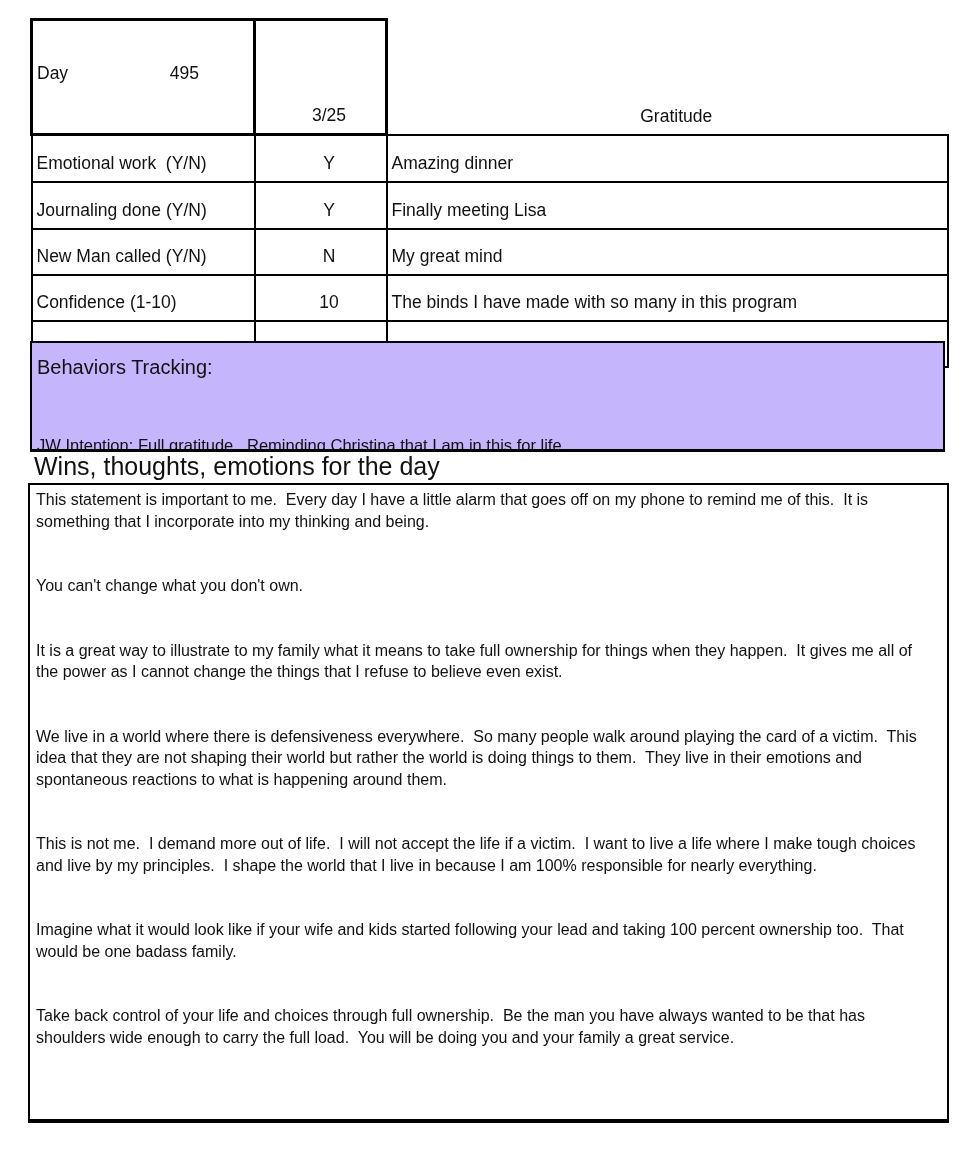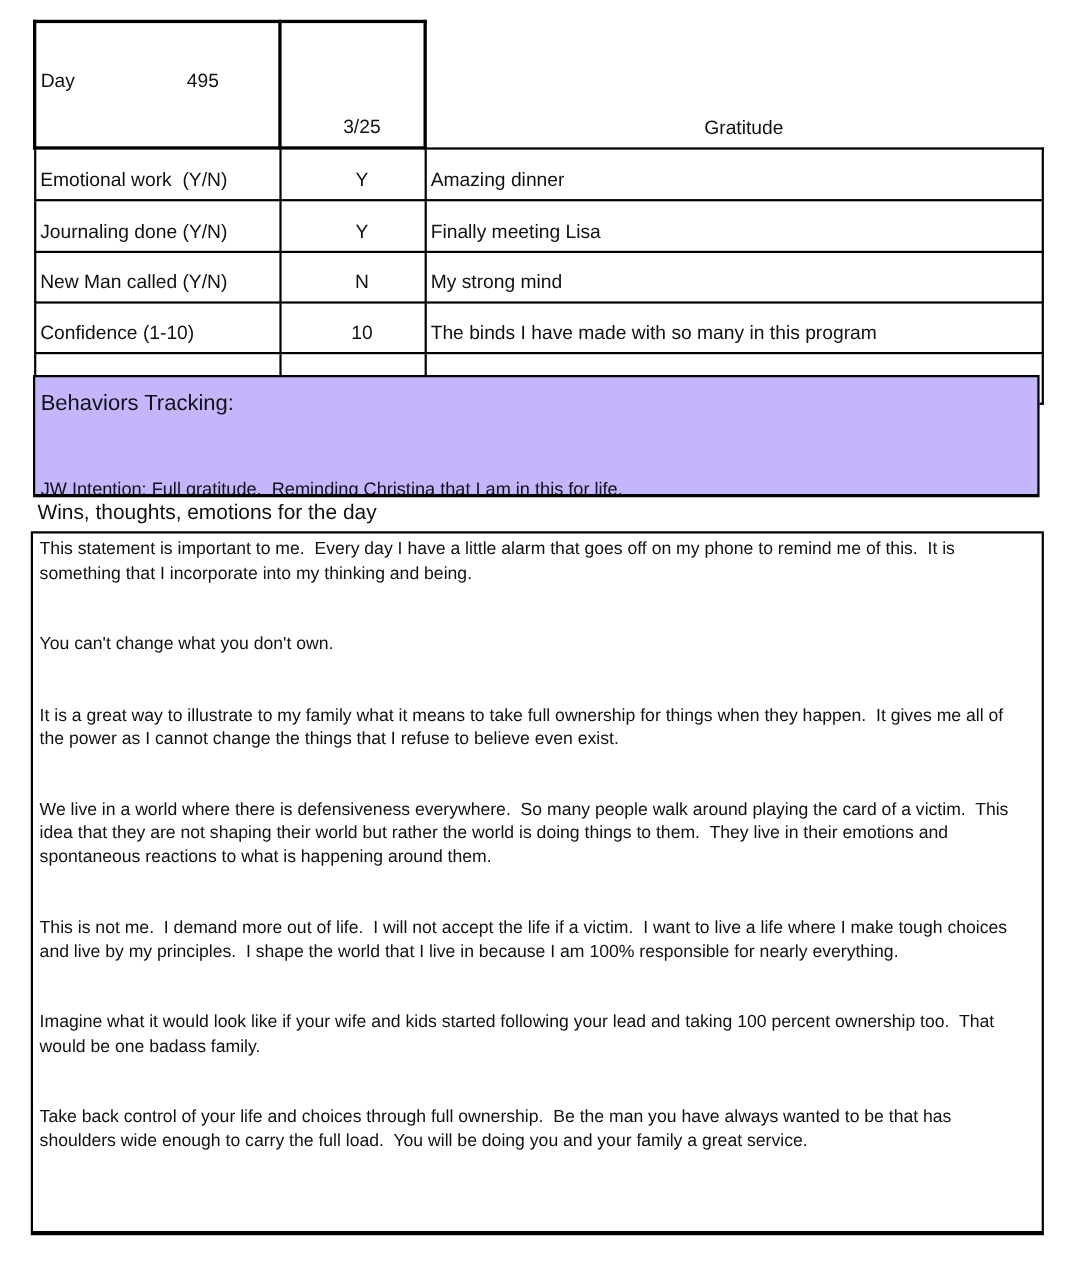--- a/index.html
+++ b/index.html
@@ -62,21 +62,21 @@
   }
   .behaviors .bt-line2 {
     position: absolute; left: 5px; top: 91px; right: 6px;
     font-size: 16.5px; line-height: 22px; white-space: pre-wrap;
   }
 
   
   .wins-heading {
     position: absolute;
     left: 34px; top: 454px;
-    font-size: 19px; line-height: 25px;
+    font-size: 25px; line-height: 25px;
     color: #111;
   }
 
   
   .wins-box {
     position: absolute;
     left: 28px; top: 483px;
     width: 921px; height: 640px;
     border: 2px solid #000;
     border-bottom-width: 4px;
@@ -119,21 +119,21 @@
       <td class="bordered">Amazing dinner</td>
     </tr>
     <tr class="rw2">
       <td class="bordered">Journaling done (Y/N)</td>
       <td class="bordered center">Y</td>
       <td class="bordered">Finally meeting Lisa</td>
     </tr>
     <tr class="rw3">
       <td class="bordered">New Man called (Y/N)</td>
       <td class="bordered center">N</td>
-      <td class="bordered">My strong mind</td>
+      <td class="bordered">My great mind</td>
     </tr>
     <tr class="rw5">
       <td class="bordered">Confidence (1-10)</td>
       <td class="bordered center">10</td>
       <td class="bordered">The binds I have made with so many in this program</td>
     </tr>
     <tr class="rw6">
       <td class="bordered">Context for the day</td>
       <td class="bordered center">Gratitude</td>
       <td class="bordered">Retreats to recenter</td>

